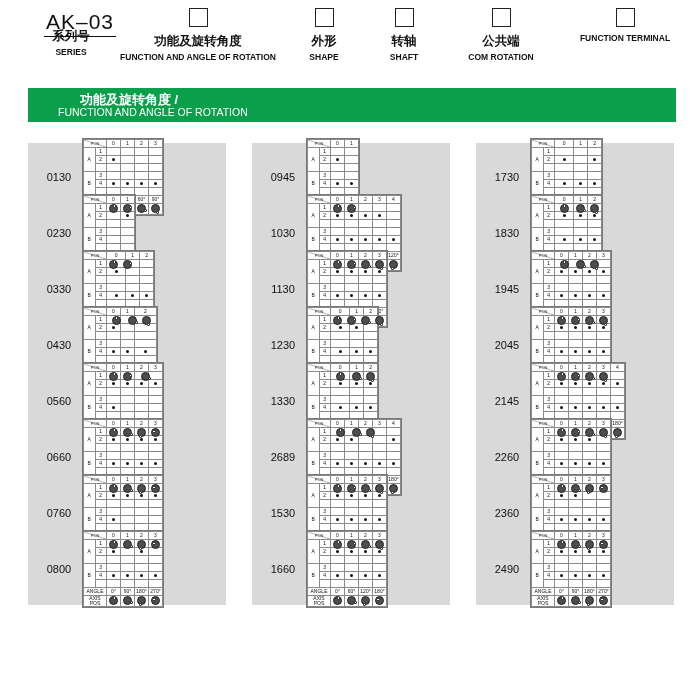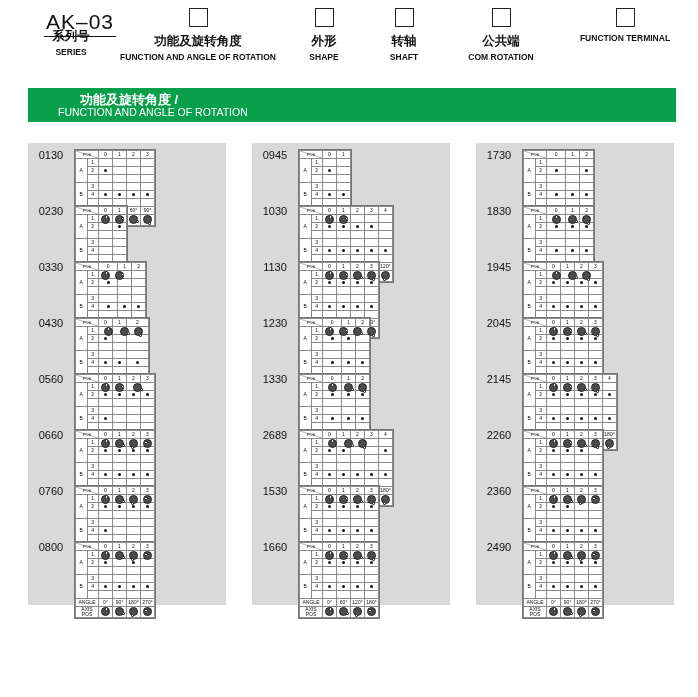--- a/index.html
+++ b/index.html
@@ -83,22 +83,23 @@
     gap:26px;
   }
   .col{
     background:#d9d9d9;
     width:198px;
     padding:6px 0 8px 0;
     box-sizing:border-box;
   }
   .row{
     display:flex;
-    align-items:flex-start;
+    align-items:center;
     height:56px;
+    padding-left:8px;
   }
   .row-code{
     width:46px;
     text-align:center;
     font-size:11px;
     color:#111;
     flex:0 0 46px;
   }
   .tbl-wrap{
     background:#ffffff;

